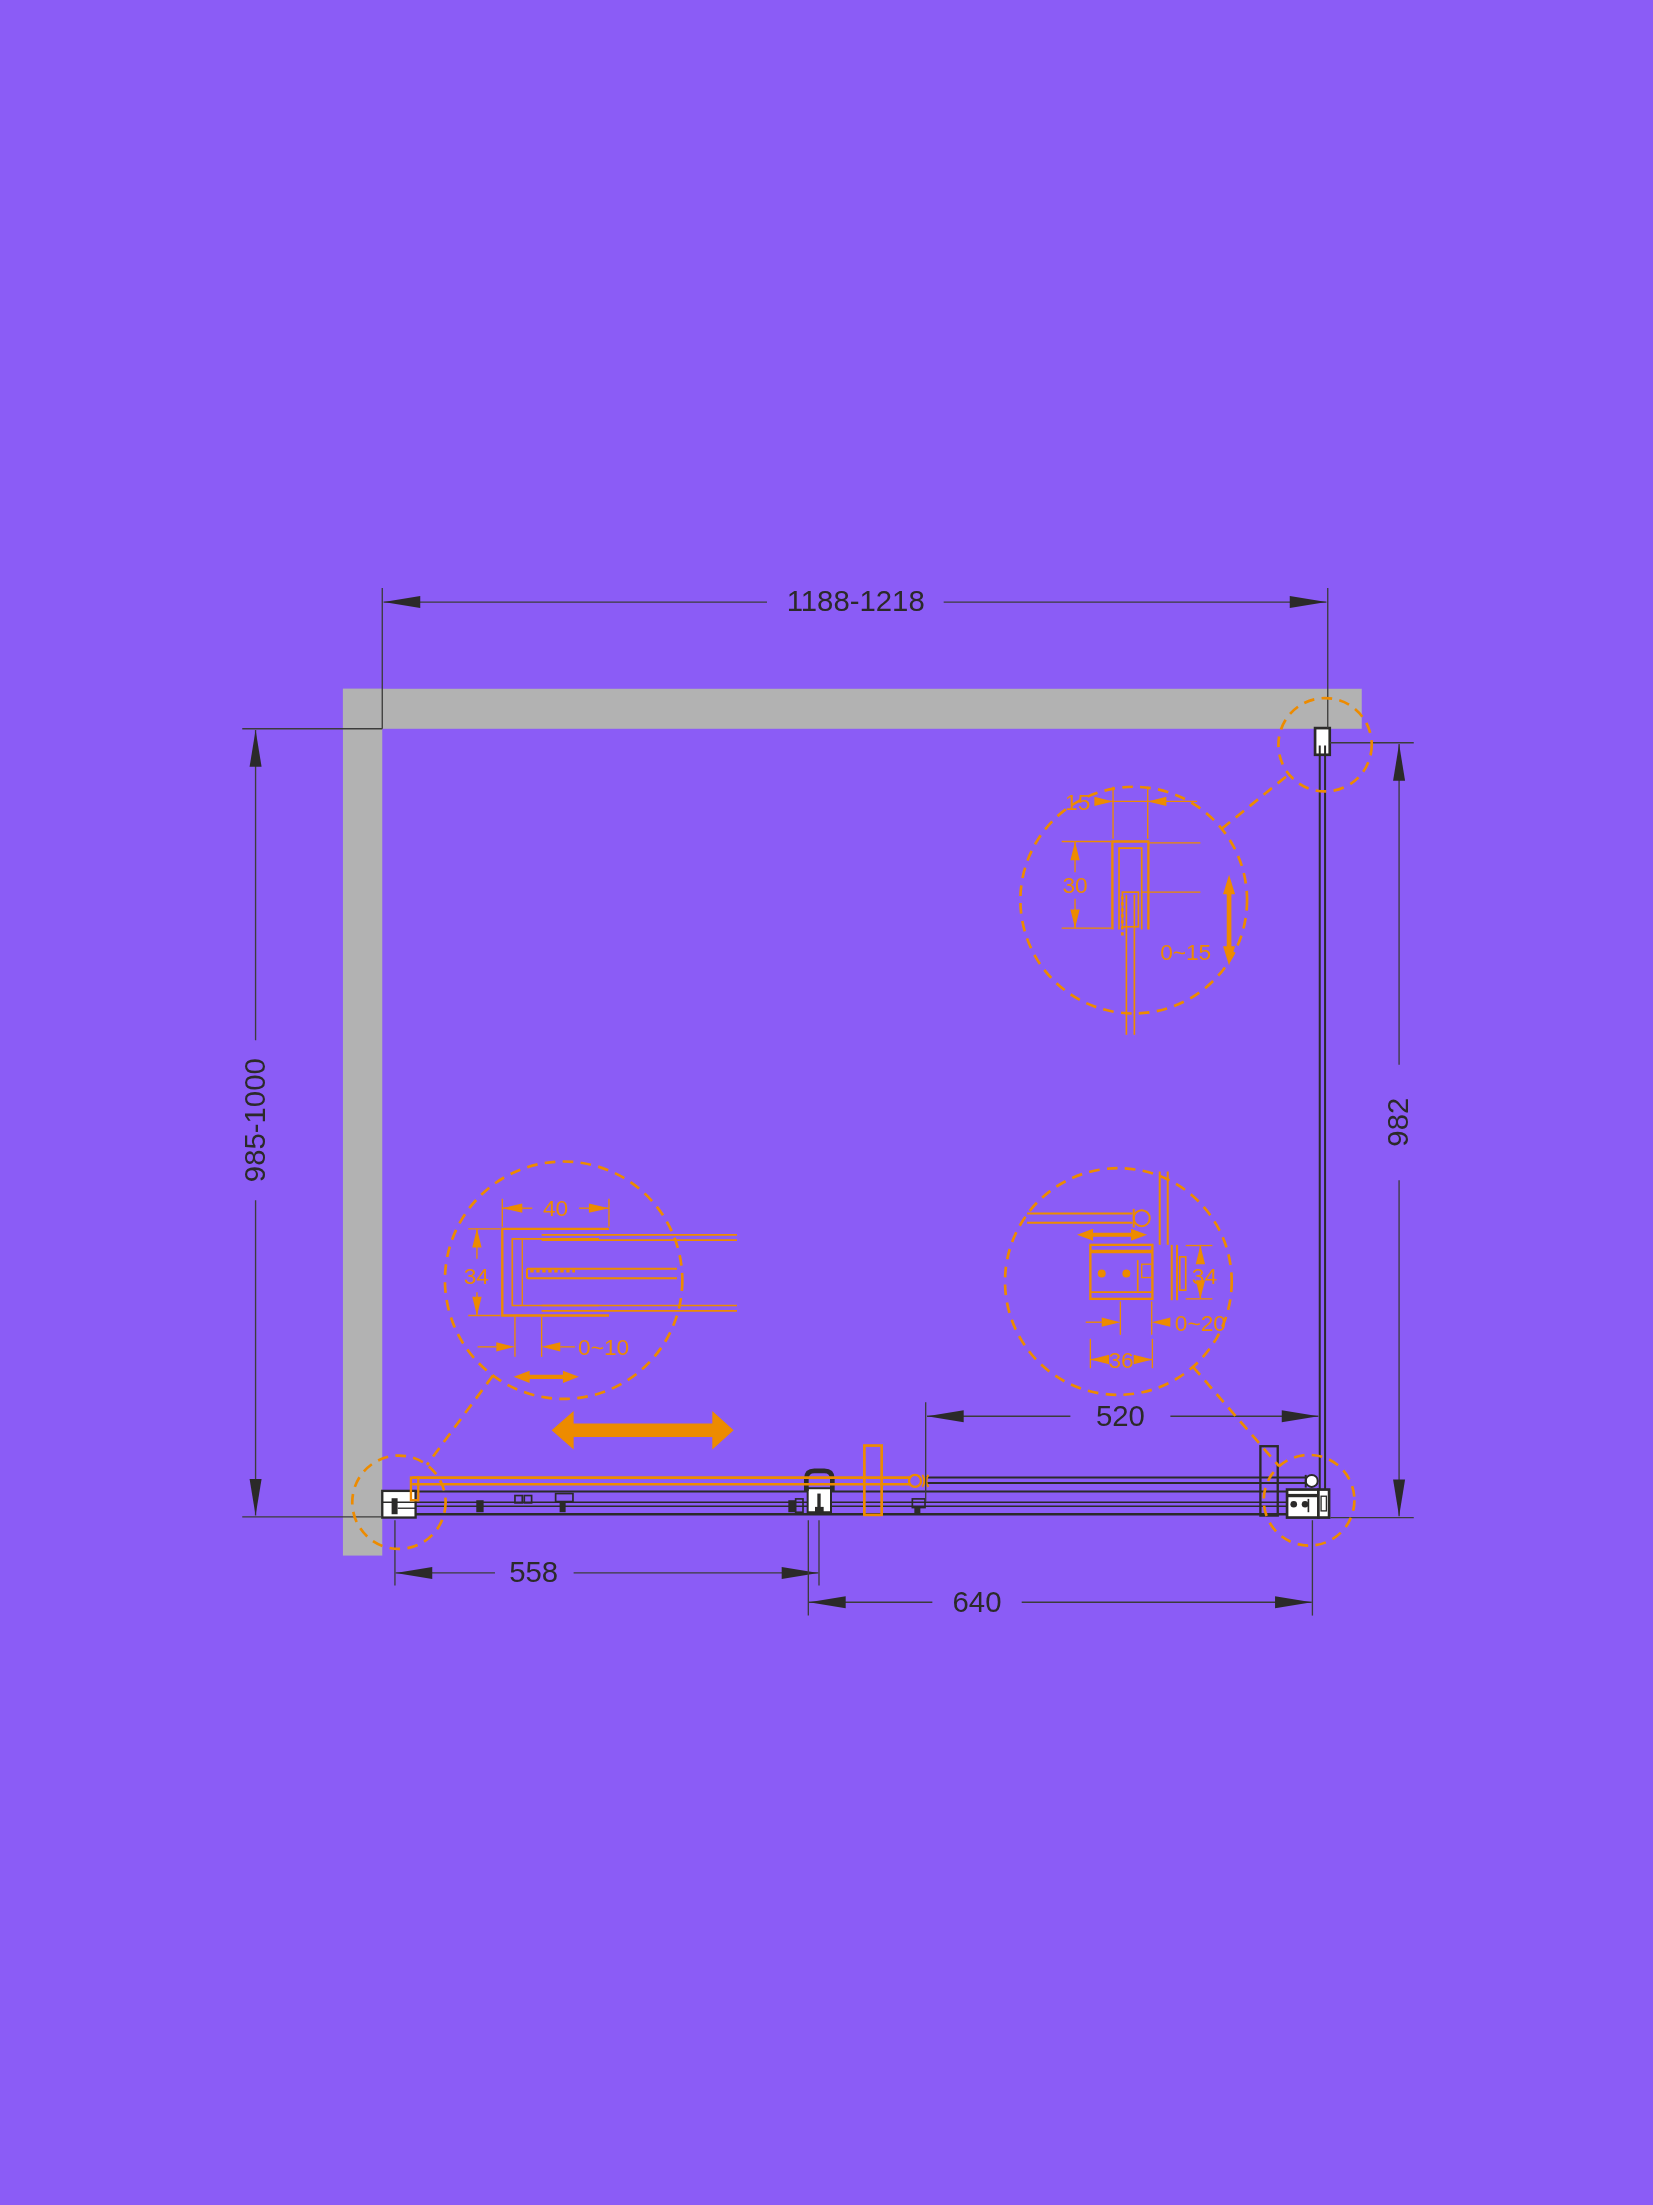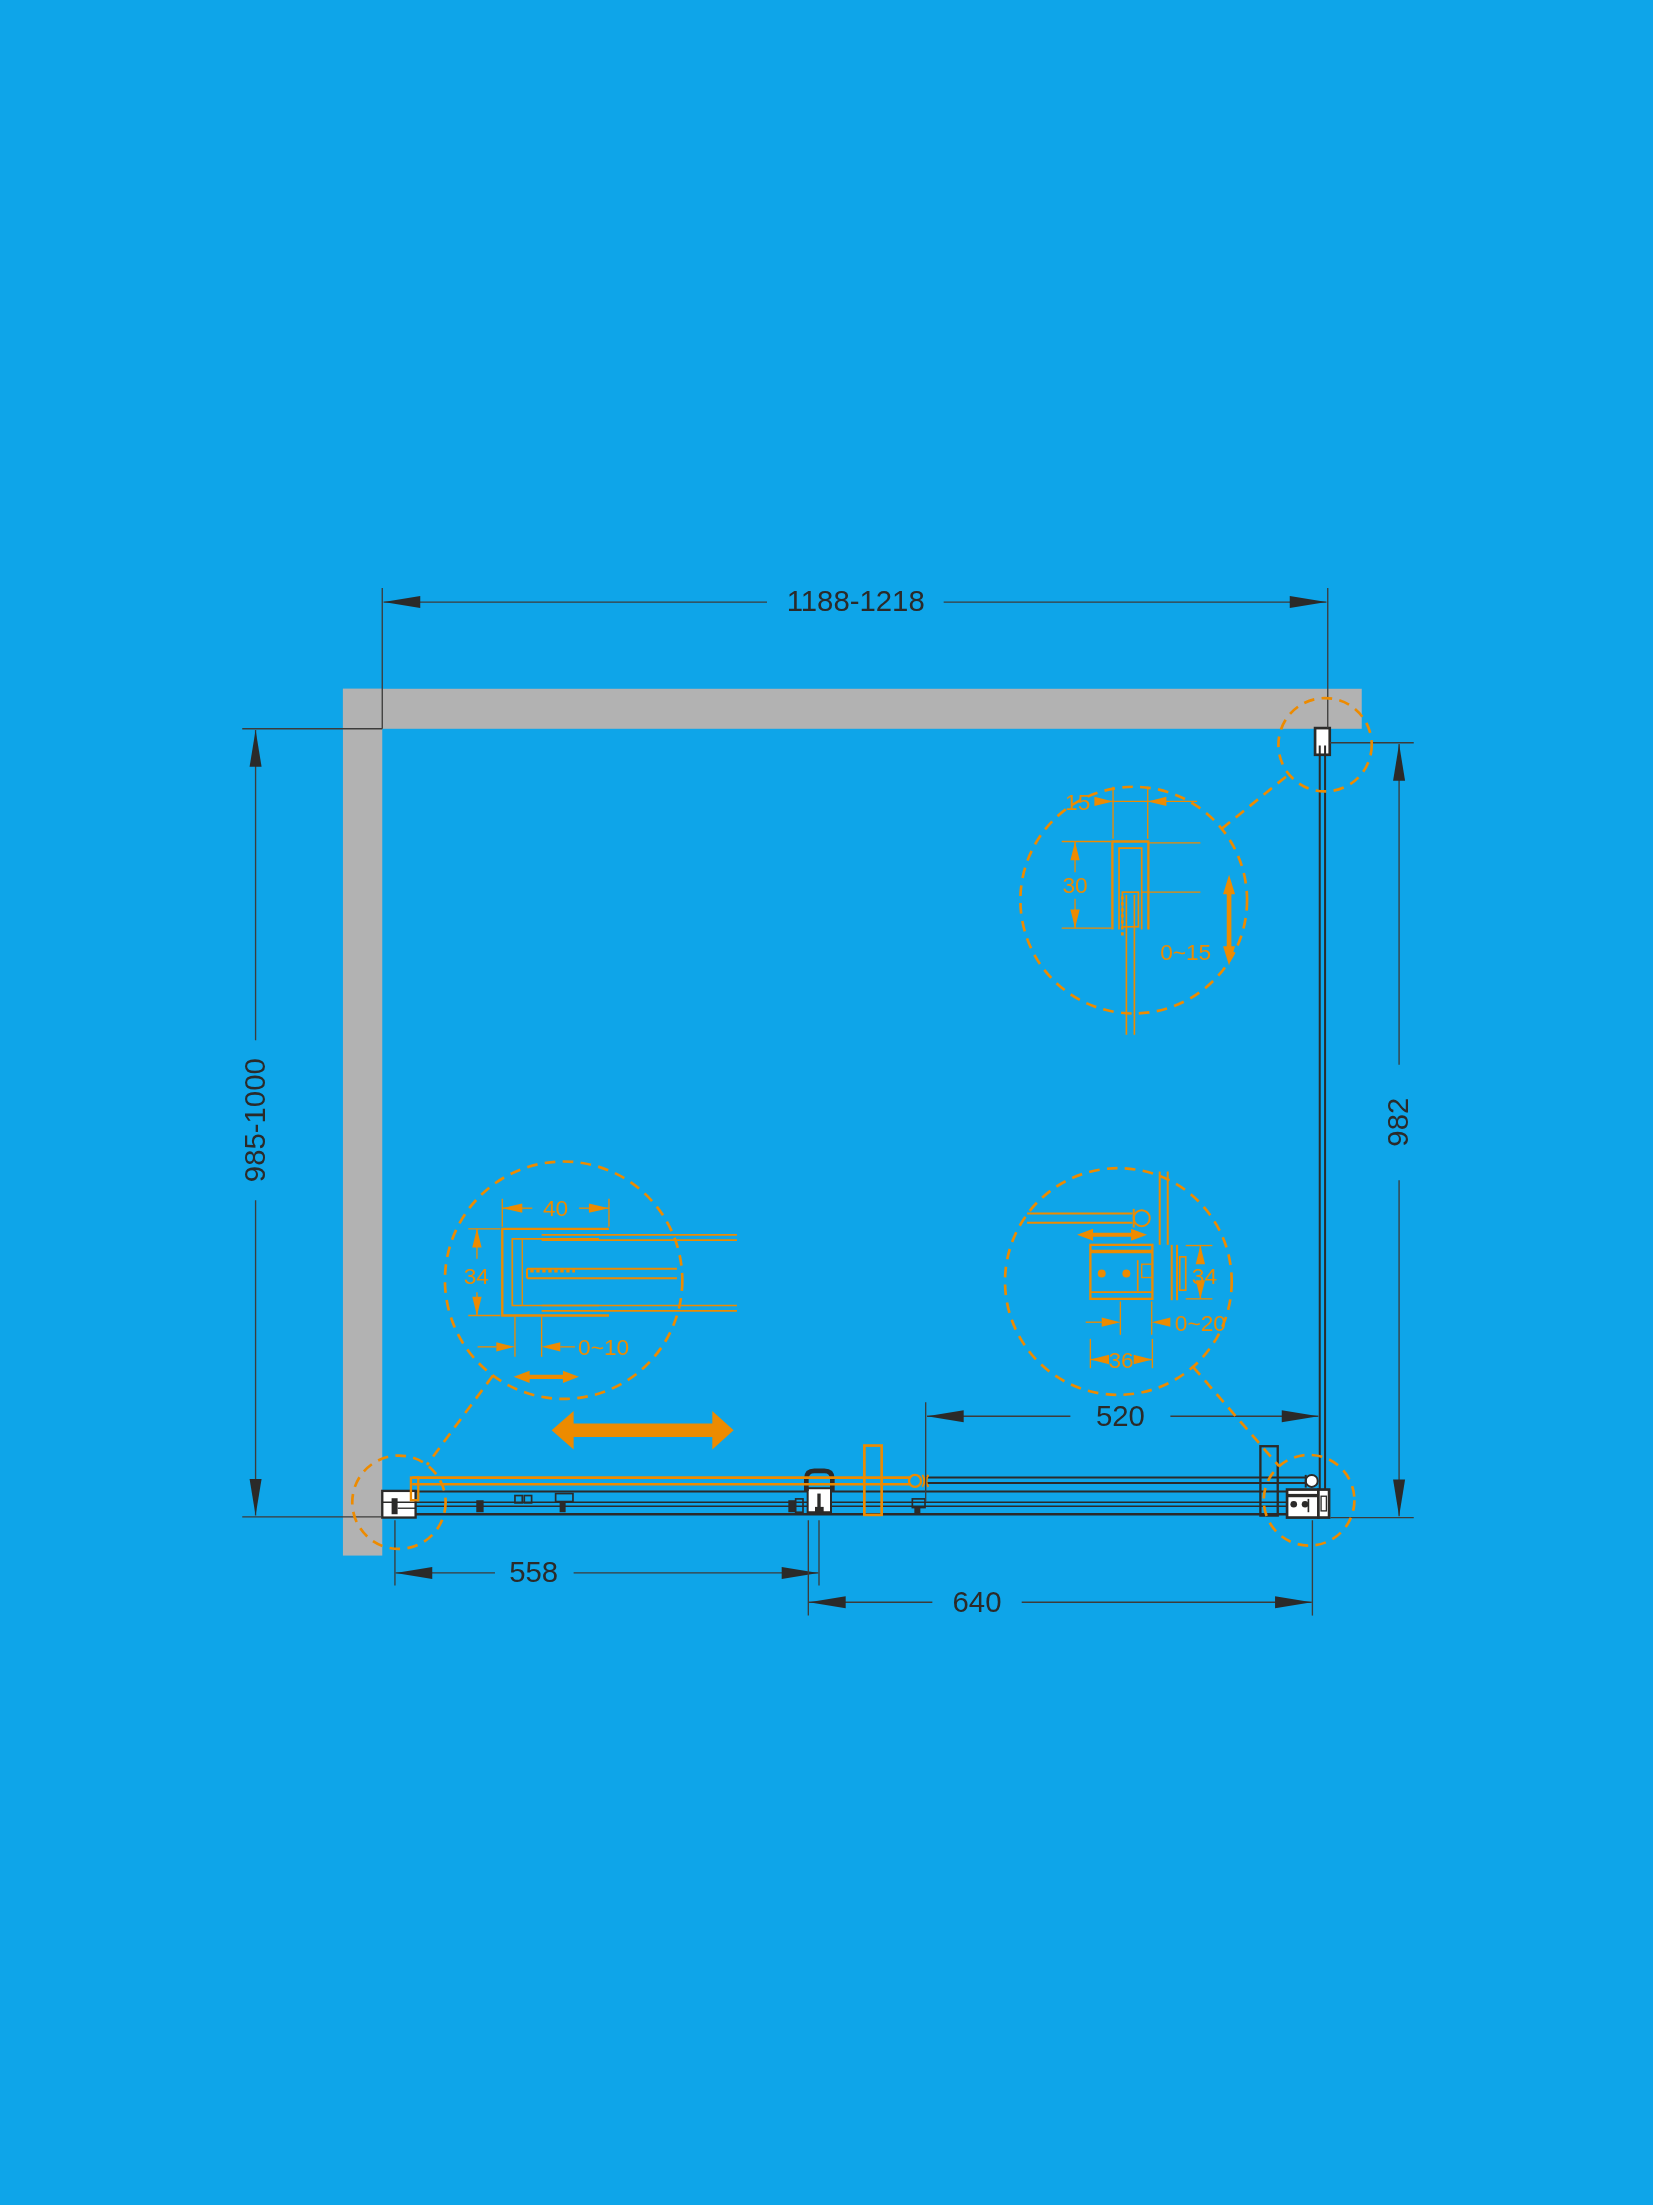--- a/index.html
+++ b/index.html
@@ -1,16 +1,16 @@
 <!DOCTYPE html>
 <html style="font-size:10.7px"><head>
 <meta charset="utf-8">
 <style>
   html,body{margin:0;padding:0;background:#ffffff;}
-  .canvas{position:relative;width:1654px;height:2205px;background:#0ea5e9;overflow:hidden;}
+  .canvas{position:relative;width:1654px;height:2205px;background:#8b5cf6;overflow:hidden;}
   svg{display:block;}
   text{font-family:"Liberation Sans","DejaVu Sans",sans-serif;}
   .dim-label{font-size:44px;fill:#2B2A29;}
   .detail-label{font-size:34px;fill:#ED8B00;}
 </style>
 </head>
 <body>
 
 <div class="canvas">
 <svg width="1654" height="2205" viewBox="0 0 2480 3307" xmlns="http://www.w3.org/2000/svg">

